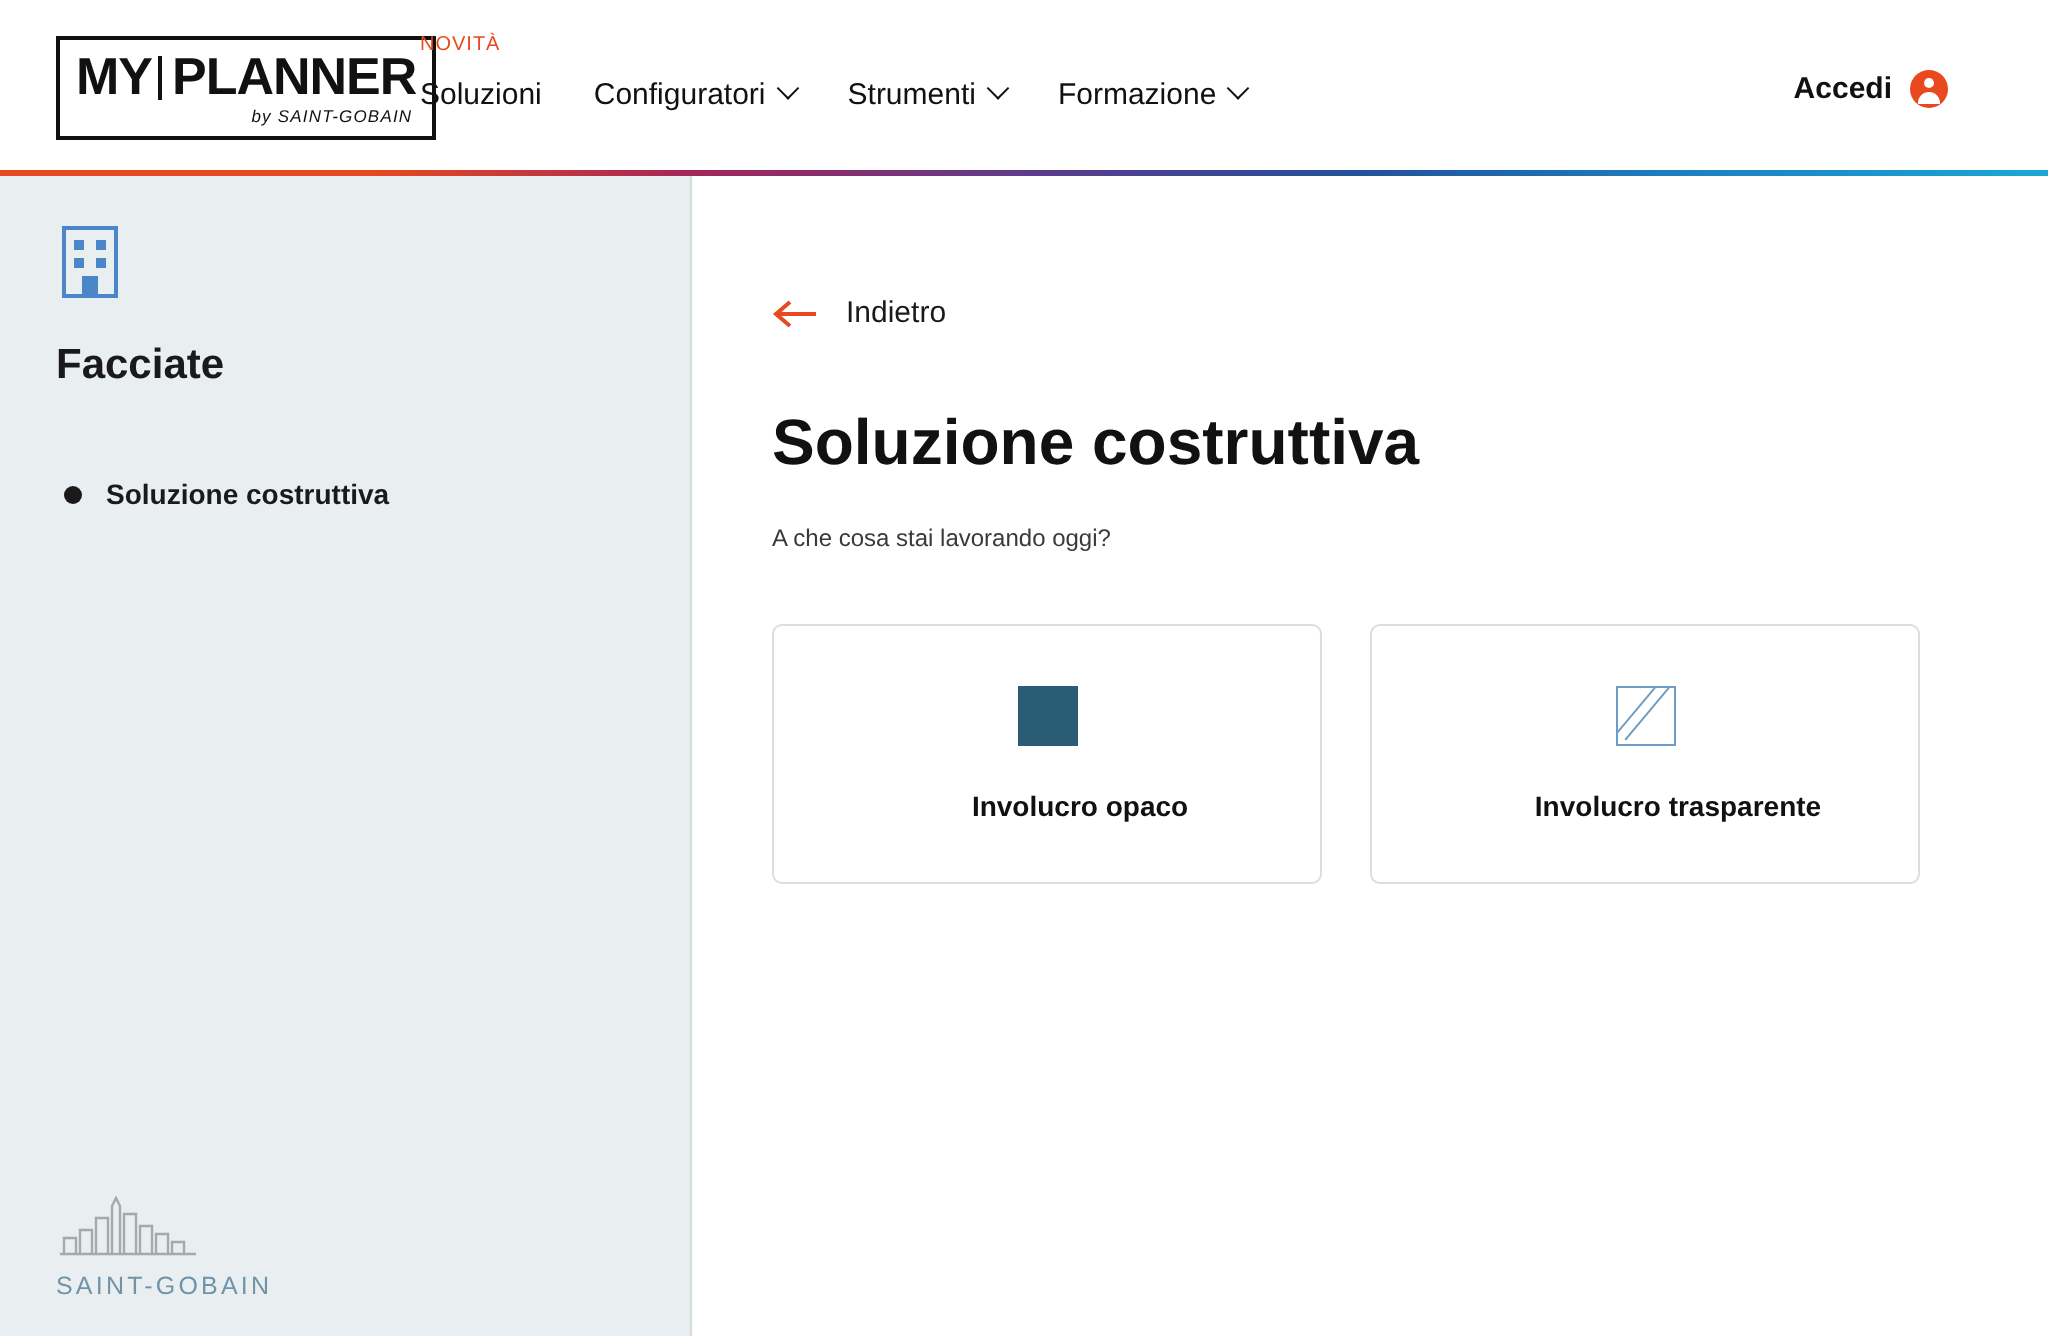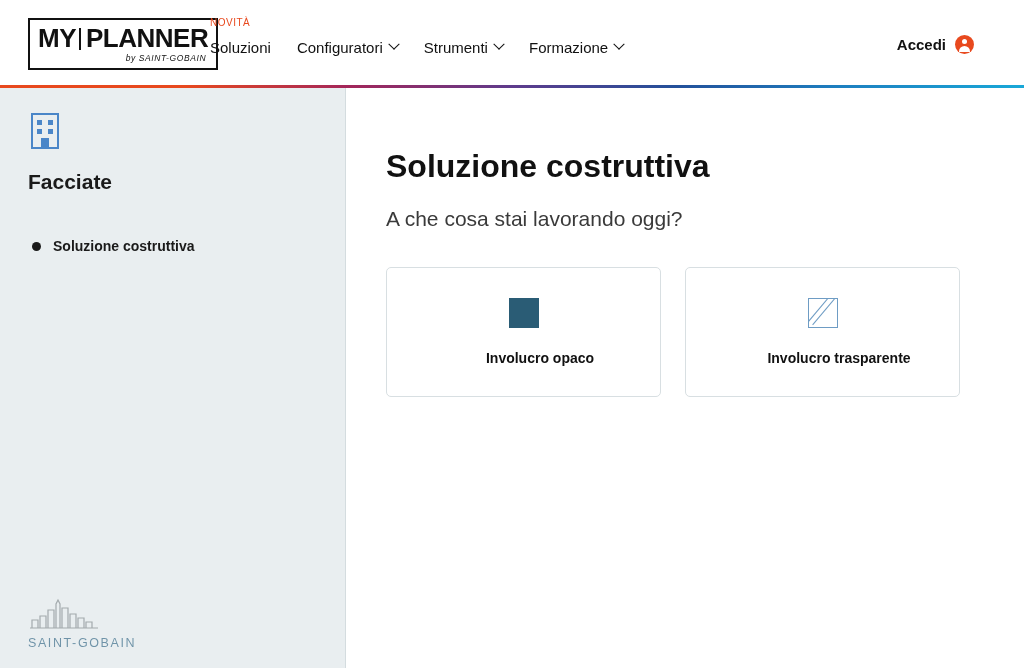--- a/index.html
+++ b/index.html
@@ -199,21 +199,21 @@
     margin-bottom: 38px;
   }
   .back-label { font-size: 15px; color: #1a1a1a; }
   .page-title {
     font-size: 32px;
     font-weight: bold;
     color: #111;
     margin: 0 0 22px 0;
   }
   .page-sub {
-    font-size: 21px;
+    font-size: 12px;
     color: #3a3a3a;
     margin-bottom: 36px;
   }
 
   .cards { display: flex; gap: 24px; }
   .card {
     width: 275px;
     height: 130px;
     border: 1px solid #d8dfe2;
     border-radius: 5px;
@@ -326,20 +326,27 @@
           <path d="M58 32 L58 26 L64 26 L64 32"></path>
           <path d="M2 32 L70 32"></path>
         </g>
       </svg>
       <div class="sg-footer-text">SAINT-GOBAIN</div>
     </div>
   </div>
 
   <div class="main">
 
+    <div class="back-link">
+      <svg width="24" height="16" viewBox="0 0 24 16">
+        <line x1="2" y1="8" x2="22" y2="8" stroke="#e8491e" stroke-width="2"></line>
+        <polyline points="9,2 2,8 9,14" fill="none" stroke="#e8491e" stroke-width="2"></polyline>
+      </svg>
+      <span class="back-label">Indietro</span>
+    </div>
 
     <h1 class="page-title">Soluzione costruttiva</h1>
     <div class="page-sub">A che cosa stai lavorando oggi?</div>
 
     <div class="cards">
 
       <div class="card">
         <div class="swatch-opaque"></div>
         <div class="card-label">Involucro opaco</div>
       </div>

